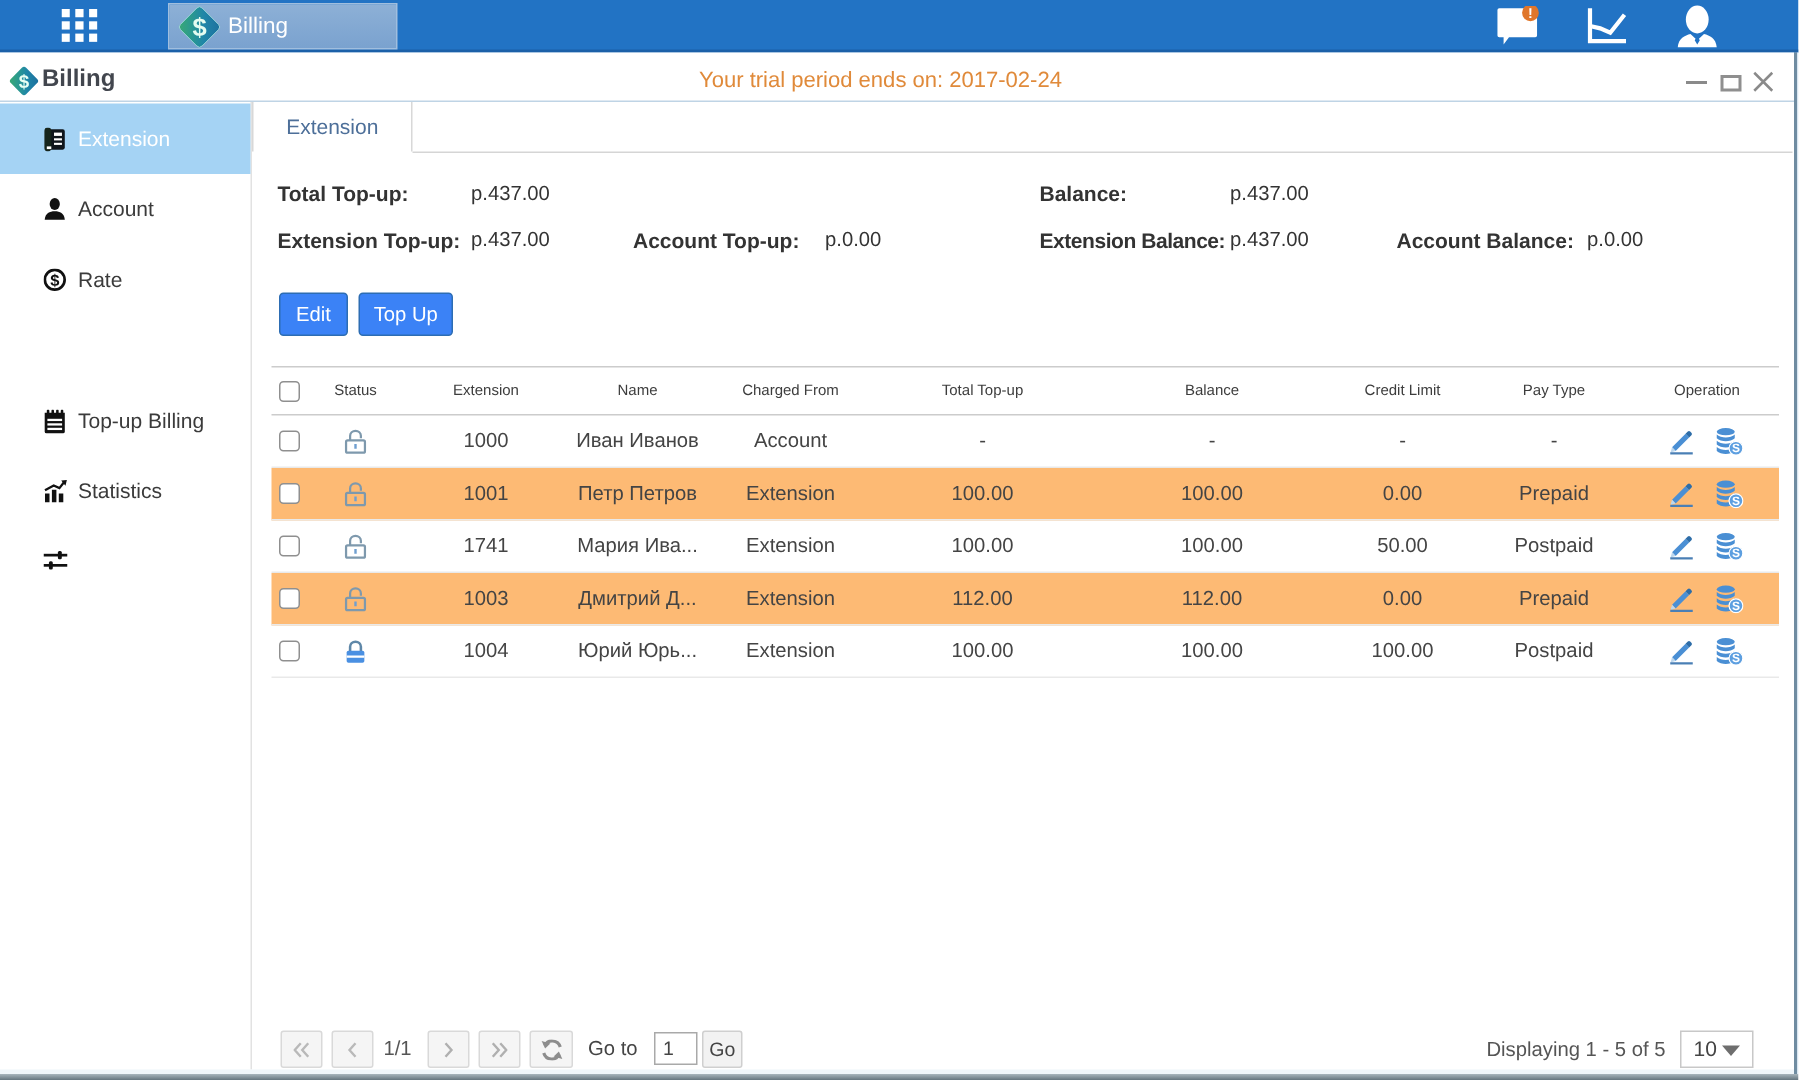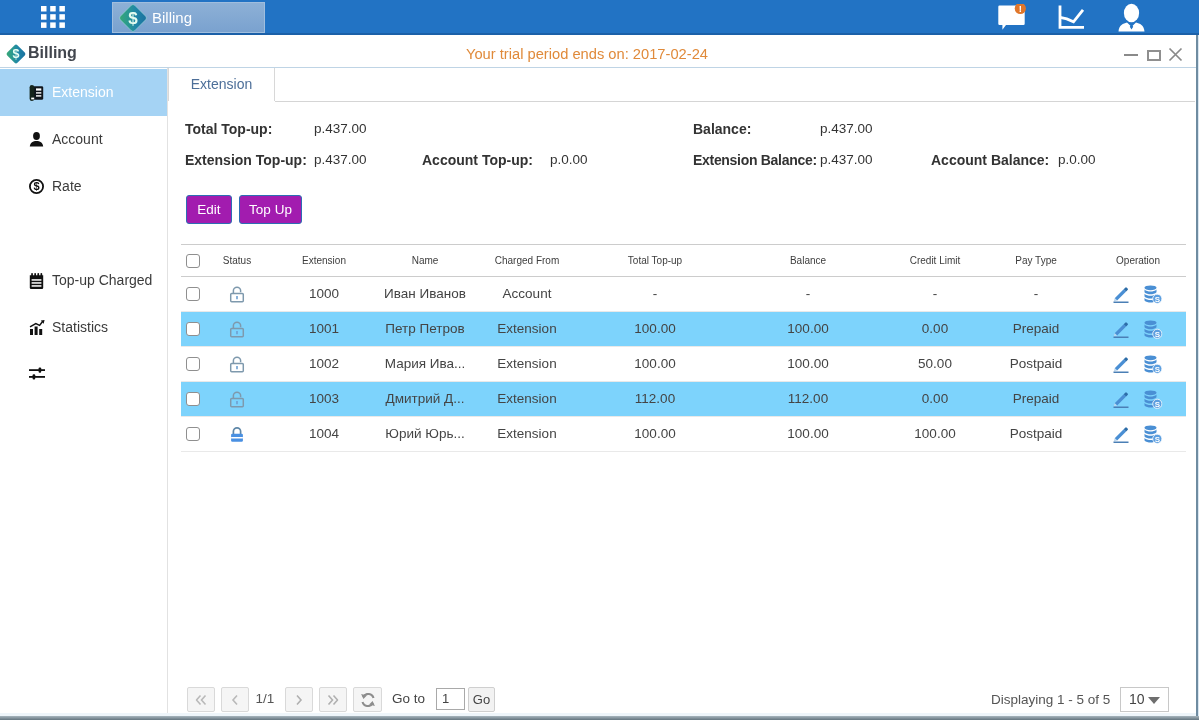--- a/index.html
+++ b/index.html
@@ -24,27 +24,27 @@
 .sitem .tx{position:absolute;left:52px;top:0;height:47px;line-height:47px}
 .sitem.sel{background:#a5d3f4;color:#fff}
 
 #ctab{left:168px;top:68px;width:105px;height:33px;background:#fff;border-left:1px solid #d8d8d8;border-right:1px solid #d8d8d8;
   text-align:center;line-height:33px;font-size:14px;color:#4d6f99}
 #ctabline{left:275px;top:101px;width:920px;height:1px;background:#d5d5d5}
 
 .slab{position:absolute;font-size:14px;font-weight:bold;color:#333;white-space:nowrap}
 .sval{position:absolute;font-size:13.5px;color:#333;white-space:nowrap}
 
-.bbtn{position:absolute;background:#a21caf;border:1px solid #2d6db3;border-radius:3px;color:#fff;
+.bbtn{position:absolute;background:#3b82f6;border:1px solid #2d6db3;border-radius:3px;color:#fff;
   font-size:13.5px;text-align:center;height:27px;line-height:27px;top:195px}
 
 #thead{left:181px;top:244px;width:1005px;height:31px;border-top:1px solid #cccccc;border-bottom:1px solid #cccccc;background:#fff}
 .hcell{position:absolute;top:0;height:31px;line-height:31px;font-size:10px;color:#3d3d3d;transform:translateX(-50%);white-space:nowrap}
 .trow{position:absolute;left:181px;width:1005px;height:34px;border-bottom:1px solid #e9e9e9;font-size:13.5px;color:#444}
-.trow.alt{background:#7dd3fc}
+.trow.alt{background:#fdba74}
 .tcell{position:absolute;top:0;height:34px;line-height:34px;transform:translateX(-50%);white-space:nowrap}
 .cbx{position:absolute;left:5px;width:12px;height:12px;border:1px solid #8f8f8f;border-radius:3px;background:#fff}
 .icw{position:absolute;transform:translateX(-50%)}
 
 .pbtn{position:absolute;top:687px;width:26px;height:23px;background:#f5f5f5;border:1px solid #d9d9d9;border-radius:2px}
 .pbtn svg{position:absolute;left:50%;top:50%;transform:translate(-50%,-50%)}
 #goinput{left:436px;top:688px;width:22px;height:20px;border:1px solid #a9a9a9;font-size:13px;padding-left:5px;line-height:20px;background:#fff}
 #gobtn{left:468px;top:687px;width:25px;height:23px;background:#f2f2f2;border:1px solid #cfcfcf;border-radius:2px;text-align:center;line-height:23px;font-size:13px;color:#444}
 #pgsel{left:1120px;top:687px;width:47px;height:23px;border:1px solid #c8c8c8;background:#fff;font-size:14px;color:#444}
 #pgsel .tri{position:absolute;right:8px;top:9px;width:0;height:0;border-left:6px solid transparent;border-right:6px solid transparent;border-top:7px solid #6e6e6e}
@@ -167,21 +167,21 @@
   <path d="M0.8 2.2 H14.2 V14.8 A1.2 1.2 0 0 1 13 16 H2 A1.2 1.2 0 0 1 0.8 14.8 Z"></path>
   <rect x="2.2" y="0" width="1.7" height="3.8" rx="0.8"></rect>
   <rect x="5.3" y="0" width="1.7" height="3.8" rx="0.8"></rect>
   <rect x="8.4" y="0" width="1.7" height="3.8" rx="0.8"></rect>
   <rect x="11.5" y="0" width="1.7" height="3.8" rx="0.8"></rect>
   <rect x="2.6" y="6.2" width="9.8" height="1.5" fill="#fff"></rect>
   <rect x="2.6" y="9.2" width="9.8" height="1.5" fill="#fff"></rect>
   <rect x="2.6" y="12.2" width="9.8" height="1.5" fill="#fff"></rect>
   </g>
       </svg>
-  <span class="tx">Top-up Charged</span>
+  <span class="tx">Top-up Billing</span>
 </div>
 <div class="sitem" style="top:236px">
   <svg class="ic" width="16" height="15" viewBox="0 0 16 15">
         <g fill="#111">
   <rect x="1" y="9" width="3" height="6"></rect>
   <rect x="5.6" y="6.5" width="3" height="8.5"></rect>
   <rect x="10.2" y="9" width="3" height="6"></rect>
   <path d="M1 6.8 L6.8 3.6 L10.6 5.4 L13.4 1.8" fill="none" stroke="#111" stroke-width="1.5"></path>
   <path d="M11.8 0.4 L15.6 0 L14.6 3.8 Z"></path>
   </g>
@@ -304,21 +304,21 @@
 </div>
 <div class="trow" style="top:347px">
 <div class="cbx" style="top:10px"></div>
 <span class="icw" style="left:56px;top:9px"><svg width="15" height="17" viewBox="0 0 15 17">
 <g fill="none" stroke="#7e99ad" stroke-width="1.5">
           <rect x="1.2" y="7.6" width="12.6" height="8.2" rx="1"></rect>
 <path d="M3.9 7.4 V4.6 A3.6 3.3 0 0 1 11.1 4.6 V6.2"></path>
         </g>
 <path d="M7.5 10 V13.2" stroke="#6f9fd0" stroke-width="1.6"></path>
       </svg></span>
-<span class="tcell" style="left:143px">1002</span>
+<span class="tcell" style="left:143px">1741</span>
 <span class="tcell" style="left:244px">Мария Ива...</span>
 <span class="tcell" style="left:346px">Extension</span>
 <span class="tcell" style="left:474px">100.00</span>
 <span class="tcell" style="left:627px">100.00</span>
 <span class="tcell" style="left:754px">50.00</span>
 <span class="tcell" style="left:855px">Postpaid</span>
 <span class="icw" style="left:940px;top:9px"><svg width="17" height="17" viewBox="0 0 17 17">
 <g>
           <path d="M2.2 12.2 L11.2 3.2 L13.6 5.6 L4.6 14.6 Z" fill="#4a8fd4"></path>
 <path d="M11.2 3.2 L12.7 1.7 A1.1 1.1 0 0 1 14.3 1.7 L15.1 2.5 A1.1 1.1 0 0 1 15.1 4.1 L13.6 5.6 Z" fill="#2d6da8"></path>

